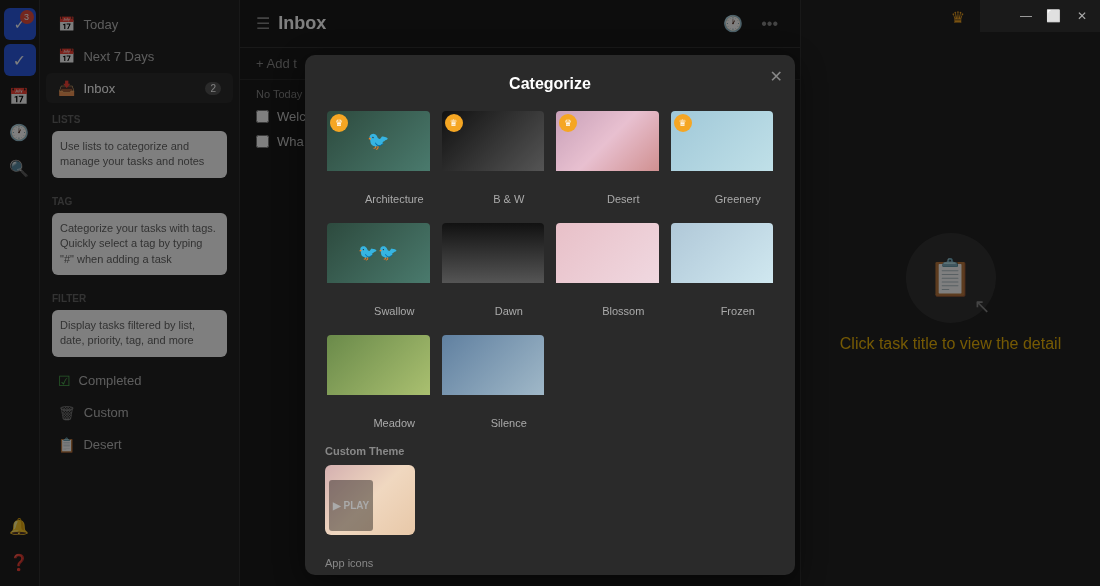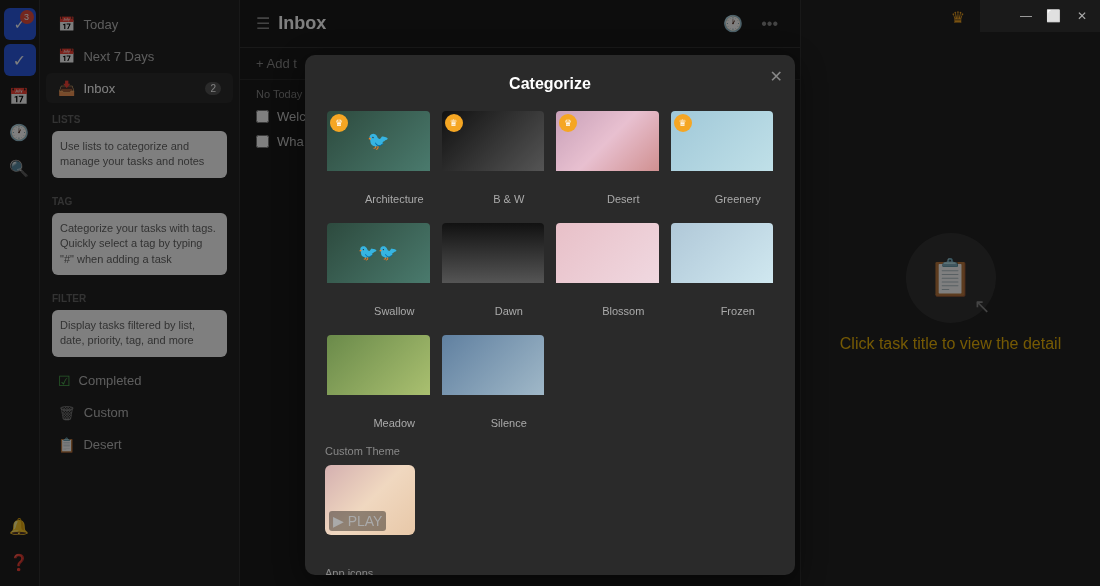--- a/index.html
+++ b/index.html
@@ -250,21 +250,21 @@
       z-index: 2;
       font-size: 9px;
       display: flex;
       align-items: center;
       justify-content: center;
       color: #fff;
     }
     .theme-name { font-size: 11px; color: #aaa; margin-left: 32px; }
 
     
-    .custom-theme-section { margin-bottom: 32px; }
+    .custom-theme-section { margin-bottom: 22px; font-weight: bold; }
     .custom-thumb {
       width: 90px;
       height: 70px;
       border-radius: 6px;
       overflow: hidden;
       background: linear-gradient(135deg, #c8a0a0 0%, #e8c8b0 100%);
       position: relative;
       cursor: pointer;
     }
     .custom-thumb-inner {
@@ -510,21 +510,21 @@
         </div>
         <span class="theme-name">Silence</span>
       </div>
     </div>
 
     <div class="custom-theme-section">
       <div class="theme-section-title">Custom Theme</div>
       <div class="custom-thumb">
         <div class="custom-thumb-inner" style="background: linear-gradient(135deg, #d4b0b0 0%, #f0d8c0 50%, #e8c8a8 100%);">
         </div>
-        <div style="position:absolute;bottom:4px;left:4px;font-size:14px;color:#aaa;background:rgba(0,0,0,0.4);padding:2px 4px;border-radius:3px;">▶ PLAY</div>
+        <div style="position:absolute;bottom:4px;left:4px;font-size:10px;color:#aaa;background:rgba(0,0,0,0.4);padding:20px 4px;border-radius:3px;">▶ PLAY</div>
       </div>
     </div>
 
     <div class="app-icons-section">
       <div class="theme-section-title">App icons</div>
       <div class="app-icons-grid">
 
         <div class="app-icon-item" style="background:#fff8e8;">
           
         </div>

